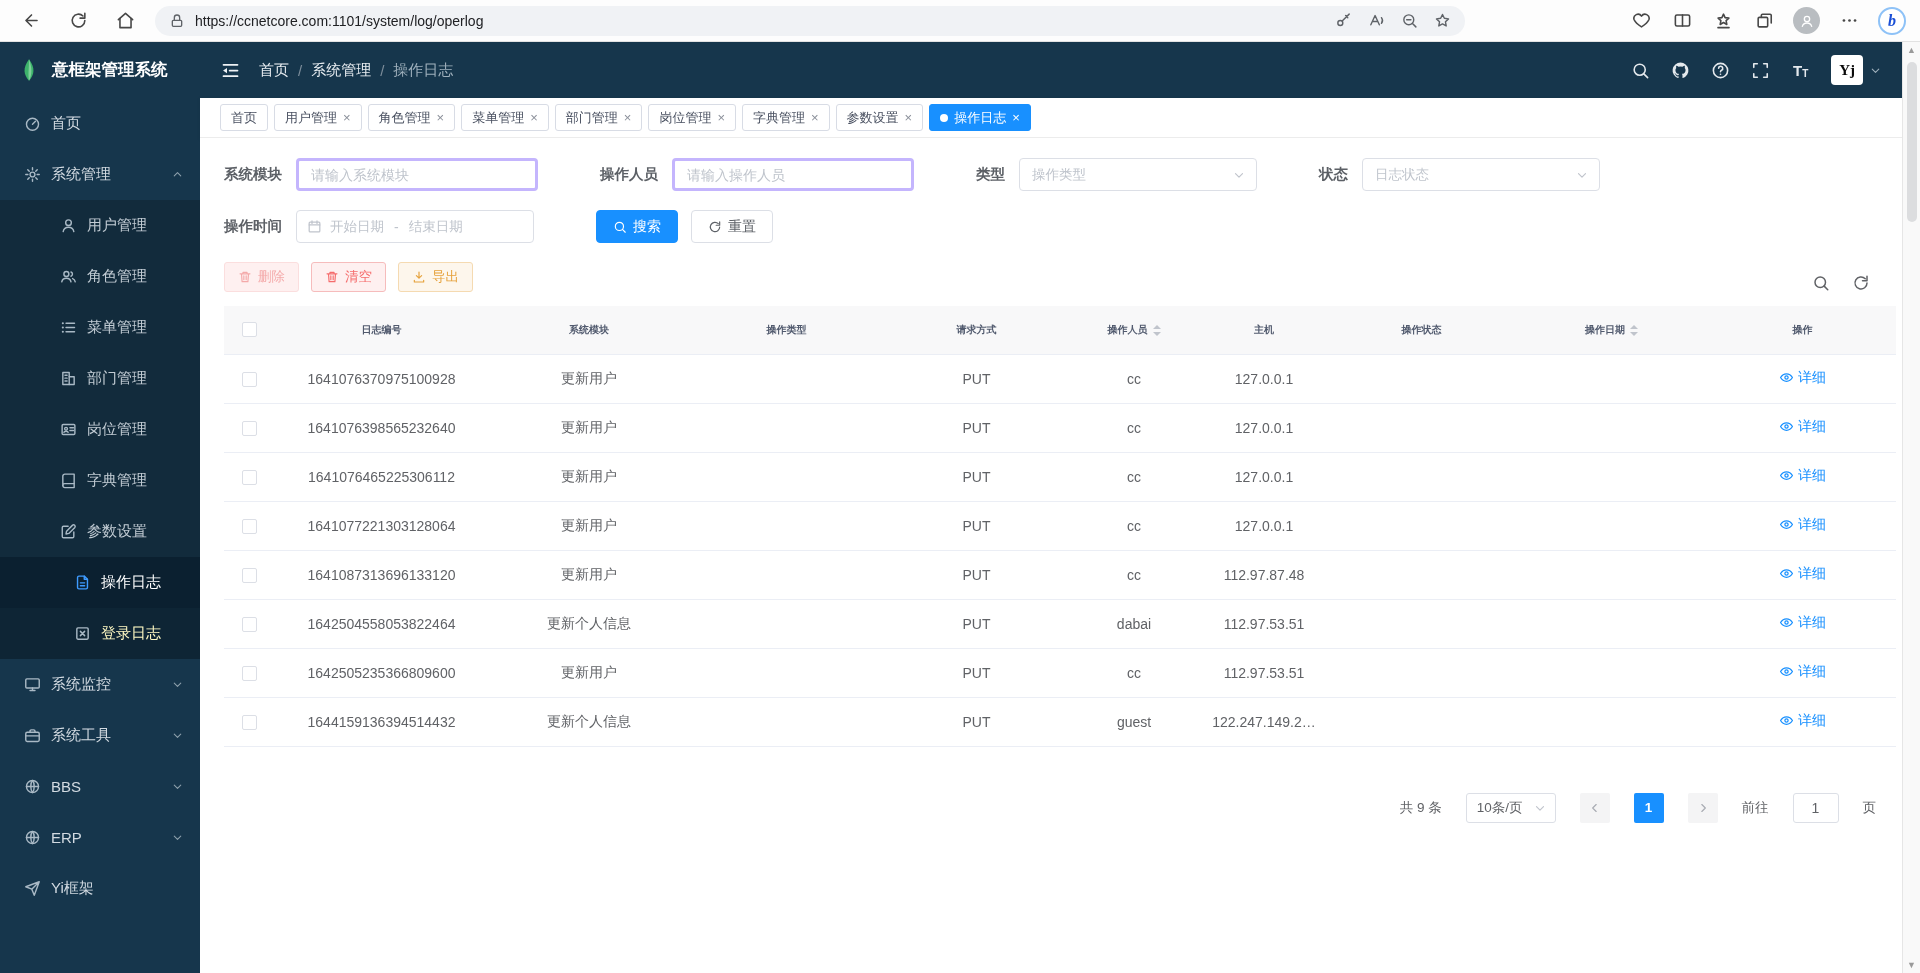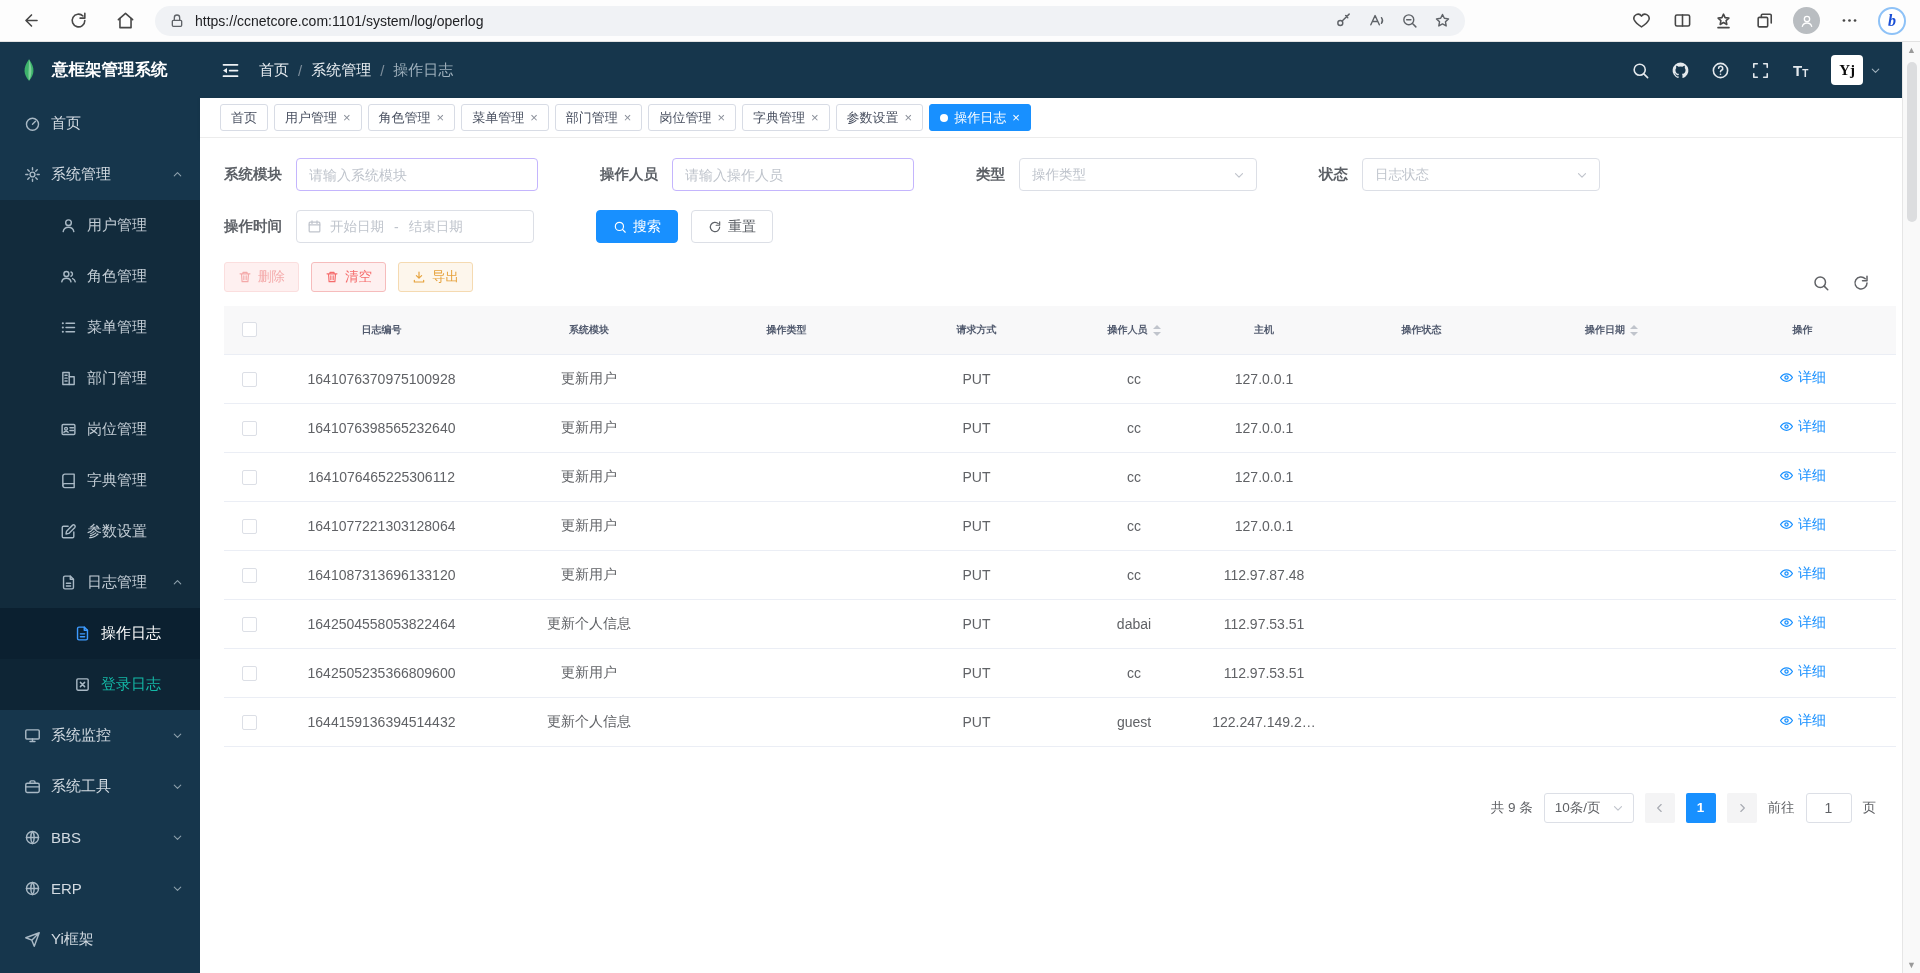--- a/index.html
+++ b/index.html
@@ -34,21 +34,21 @@
   .app{display:flex;height:931px}
   .sidebar{width:200px;flex:none;background:#16364c;color:#c9d3dc;overflow:hidden}
   .logo{height:56px;display:flex;align-items:center;gap:10px;padding:0 16px;
     color:#fff;font-weight:bold;font-size:16.5px;white-space:nowrap}
   .logo-leaf{display:inline-flex}
   .logo-leaf svg{width:26px;height:26px}
   .menu-item{height:51px;display:flex;align-items:center;gap:10px;cursor:pointer;
     position:relative;font-size:15px;color:#d2dae1;white-space:nowrap}
   .menu-item.lvl1{padding-left:24px}
   .menu-item.lvl2{padding-left:60px;background:#122b3c;color:#c2ccd4}
-  .menu-item.lvl3{padding-left:74px;background:#0e2535;color:#14b8a6}
+  .menu-item.lvl3{padding-left:74px;background:#0e2535;color:#fef9c3}
   .menu-item.active{background:#0b2030;color:#fff}
   .mi-icon{display:inline-flex;color:#a9b9c5}
   .mi-icon svg{width:17px;height:17px}
   .menu-item.active .mi-icon{color:#3e9bff}
   .mi-arrow{position:absolute;right:16px;display:inline-flex;color:#8da0ac}
   .mi-arrow svg{width:13px;height:13px}
 
   .main{flex:1;display:flex;flex-direction:column;background:#fff;min-width:0}
 
   
@@ -78,21 +78,21 @@
   .tab .x{font-size:13px;color:#8a8f99;line-height:1;cursor:pointer}
   .tab.active{background:#1890ff;border-color:#1890ff;color:#fff}
   .tab.active .x{color:#fff}
   .dot{width:8px;height:8px;border-radius:50%;background:#fff;flex:none}
 
   
   .content{flex:1;padding:20px 24px 0;overflow:hidden;background:#fff}
   .frow{display:flex;align-items:center;margin-bottom:19px}
   .fgroup{display:flex;align-items:center;margin-right:62px}
   .flabel{font-weight:bold;color:#5c6066;margin-right:14px;font-size:14.5px;white-space:nowrap}
-  .finput{width:242px;height:33px;border:1px solid #c4b5fd;border-radius:4px;padding:0 12px;
+  .finput{width:242px;height:33px;border:3px solid #c4b5fd;border-radius:4px;padding:0 12px;
     font-size:14px;color:#606266;outline:none;background:#fff}
   .finput::placeholder{color:#bfc4cc}
   .fselect{width:238px;height:33px;border:1px solid #dcdfe6;border-radius:4px;background:#fff;
     display:flex;align-items:center;justify-content:space-between;padding:0 10px 0 12px;cursor:pointer}
   .fselect .ph,.fdate .ph{color:#bfc4cc;font-size:13.5px}
   .sel-caret{display:inline-flex;color:#c0c4cc}
   .sel-caret svg{width:14px;height:14px}
   .fdate{width:238px;height:33px;border:1px solid #dcdfe6;border-radius:4px;background:#fff;
     display:flex;align-items:center;gap:8px;padding:0 10px;cursor:pointer}
   .cal{display:inline-flex;color:#c0c4cc}
@@ -123,21 +123,21 @@
   .cb{display:inline-block;width:15px;height:15px;border:1px solid #dcdfe6;border-radius:2px;
     background:#fff;vertical-align:middle;cursor:pointer}
   .sort{display:inline-flex;flex-direction:column;margin-left:5px;vertical-align:middle;cursor:pointer}
   .sort i{width:0;height:0;border:4.5px solid transparent;display:block}
   .sort .su{border-bottom-color:#c0c4cc;border-top-width:0;margin-bottom:3px}
   .sort .sd{border-top-color:#c0c4cc;border-bottom-width:0}
   .detail{color:#1890ff;display:inline-flex;align-items:center;gap:4px;cursor:pointer;text-decoration:none}
   .eye{display:inline-flex}
   .eye svg{width:15px;height:15px}
 
-  .pager{display:flex;align-items:center;justify-content:flex-end;gap:11px;margin-top:46px;
+  .pager{display:flex;align-items:center;justify-content:flex-end;gap:24px;margin-top:46px;
     color:#606266;font-size:13.5px;padding-right:2px}
   .psize{height:30px;border:1px solid #dcdfe6;border-radius:3px;display:flex;align-items:center;
     gap:10px;padding:0 8px 0 10px;cursor:pointer}
   .pbtn{width:30px;height:30px;background:#f4f4f5;border-radius:2px;color:#a8abb2;cursor:pointer;
     display:inline-flex;align-items:center;justify-content:center}
   .pbtn svg{width:14px;height:14px}
   .pnum{width:30px;height:30px;background:#1890ff;border-radius:2px;color:#fff;font-weight:bold;
     display:flex;align-items:center;justify-content:center;cursor:pointer}
   .pgoto{width:46px;height:30px;border:1px solid #dcdfe6;border-radius:3px;text-align:center;
     font-size:14px;color:#606266;outline:none}
@@ -339,34 +339,20 @@
           <span class="mi-label">字典管理</span>
         </div>
         <div class="menu-item lvl2">
           <span class="mi-icon">
             <svg viewBox="0 0 24 24" fill="none" stroke="currentColor" stroke-width="2" stroke-linecap="round" stroke-linejoin="round">
               <path d="M11.5 4.5H5a1.8 1.8 0 0 0-1.8 1.8V19A1.8 1.8 0 0 0 5 20.8h12.7A1.8 1.8 0 0 0 19.5 19v-6.5"></path>
               <path d="M17.8 3a2.3 2.3 0 0 1 3.2 3.2L12.5 14.7 8.5 15.5l.8-4z"></path>
             </svg>
           </span>
           <span class="mi-label">参数设置</span>
-        </div>
-        <div class="menu-item lvl2">
-          <span class="mi-icon">
-            <svg viewBox="0 0 24 24" fill="none" stroke="currentColor" stroke-width="2" stroke-linecap="round" stroke-linejoin="round">
-              <path d="M14.5 3H7a2 2 0 0 0-2 2v14a2 2 0 0 0 2 2h10a2 2 0 0 0 2-2V7.5z"></path>
-              <path d="M14.5 3v4.5H19M9 13h6M9 17h6"></path>
-            </svg>
-          </span>
-          <span class="mi-label">日志管理</span>
-          <span class="mi-arrow">
-            <svg viewBox="0 0 24 24" fill="none" stroke="currentColor" stroke-width="2" stroke-linecap="round" stroke-linejoin="round">
-              <path d="M6 14.5l6-6 6 6"></path>
-            </svg>
-          </span>
         </div>
         <div class="menu-item lvl3 active">
           <span class="mi-icon">
             <svg viewBox="0 0 24 24" fill="none" stroke="currentColor" stroke-width="2" stroke-linecap="round" stroke-linejoin="round">
               <path d="M14.5 3H7a2 2 0 0 0-2 2v14a2 2 0 0 0 2 2h10a2 2 0 0 0 2-2V7.5z"></path>
               <path d="M14.5 3v4.5H19M9 12.5h6M9 16.5h6"></path>
             </svg>
           </span>
           <span class="mi-label">操作日志</span>
         </div>

